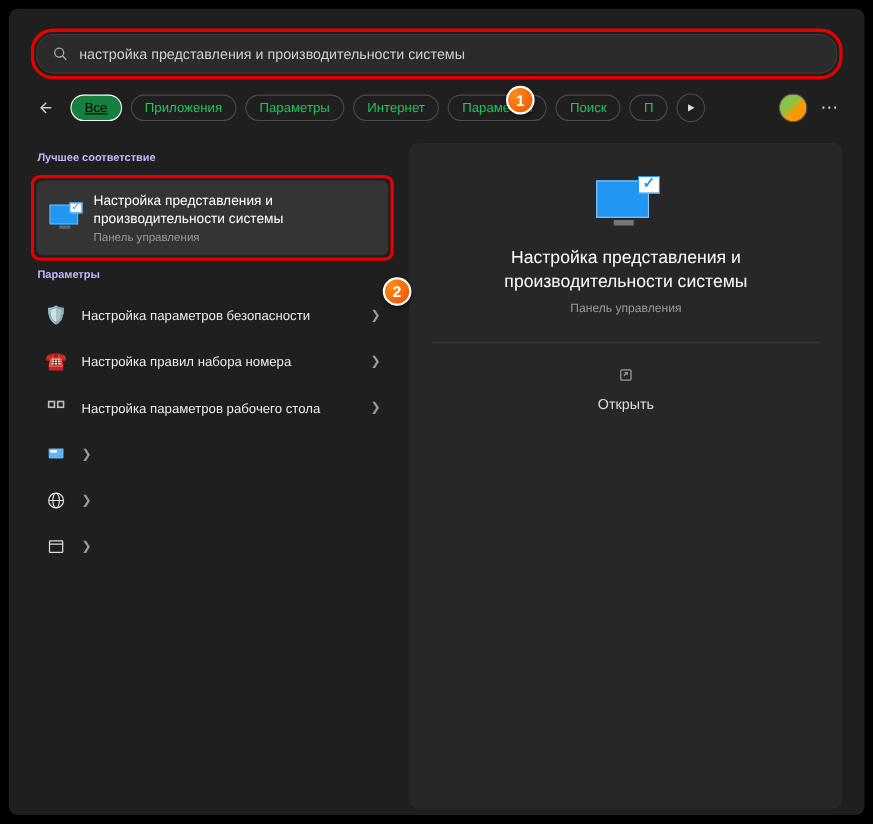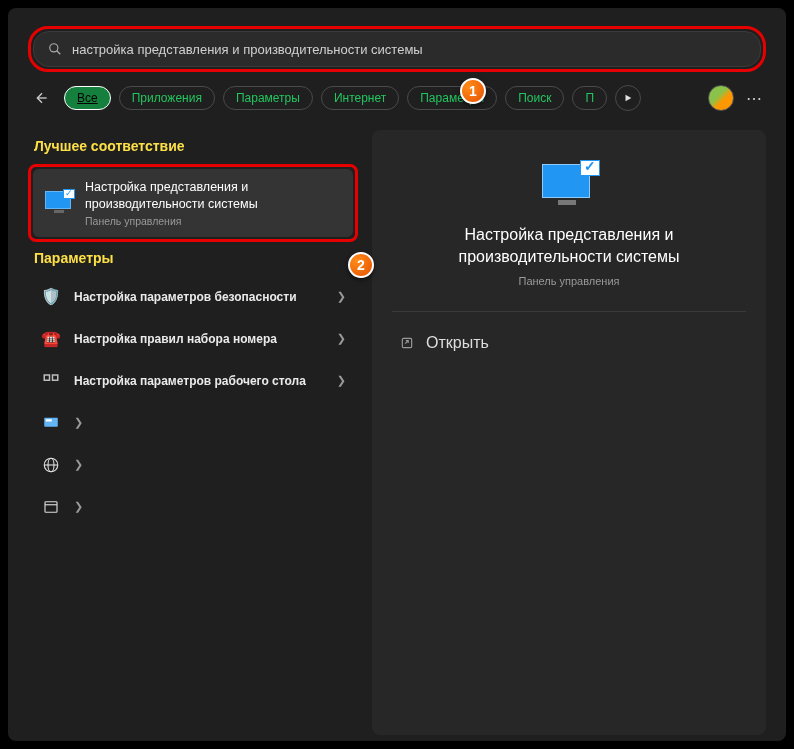--- a/index.html
+++ b/index.html
@@ -108,22 +108,22 @@
 .right {
   flex: 1;
   background: #272727;
   border-radius: 8px;
   padding: 30px 20px 20px 20px;
   display: flex;
   flex-direction: column;
   align-items: center;
 }
 .section-title {
-  font-size: 14px;
-  color: #fde047;
+  font-size: 10px;
+  color: #c4b5fd;
   font-weight: 600;
   margin: 8px 0 10px 6px;
 }
 .best-match-wrap {
   border: 3px solid #e60000;
   border-radius: 8px;
   padding: 2px;
   margin-bottom: 8px;
   position: relative;
 }
@@ -189,21 +189,20 @@
   width: 22px; height: 22px;
   flex-shrink: 0;
   display: flex; align-items: center; justify-content: center;
   font-size: 16px;
 }
 .ri-title {
   flex: 1;
   font-size: 12px;
   color: #eaeaea;
   line-height: 1.35;
-  font-weight: bold;
 }
 .chevron {
   color: #999;
   font-size: 11px;
 }
 .right-icon {
   width: 54px; height: 46px;
   position: relative;
   margin-bottom: 18px;
 }
@@ -252,22 +251,23 @@
   height: 1px;
   background: #3a3a3a;
   margin-bottom: 16px;
 }
 .open-row {
   display: flex;
   align-items: center;
   gap: 12px;
   width: 100%;
   padding: 6px 8px;
-  font-size: 16px;
+  font-size: 13px;
   color: #ddd;
+  flex-direction: column;
 }
 .open-row svg { flex-shrink: 0; }
 .badge {
   position: absolute;
   width: 26px; height: 26px;
   border-radius: 50%;
   background: radial-gradient(circle at 30% 30%, #ff8c1a, #e65100);
   border: 2px solid #fff;
   color: #fff;
   font-weight: bold;

